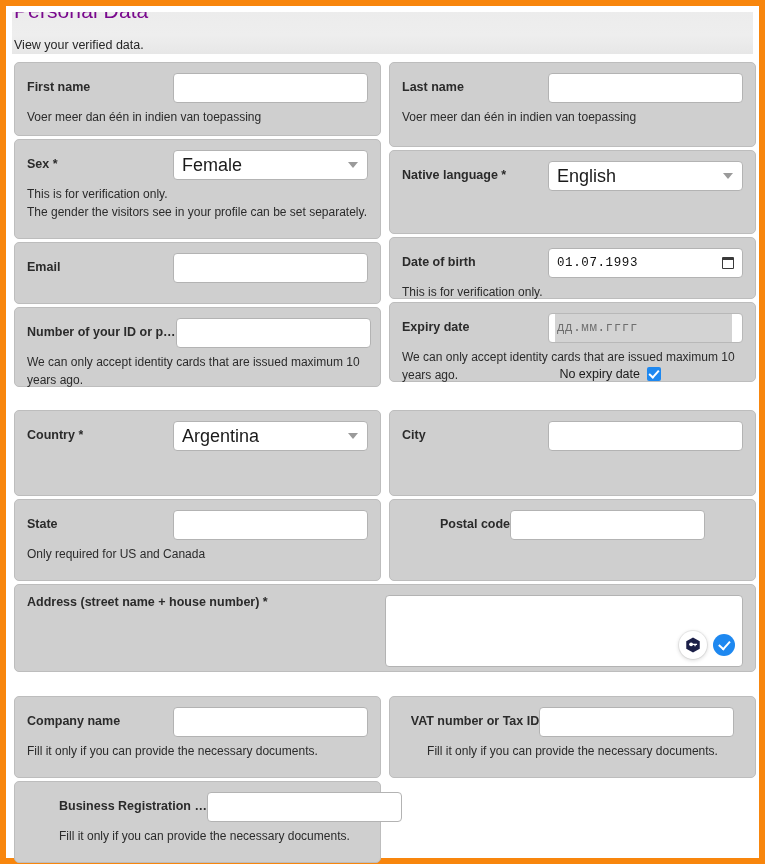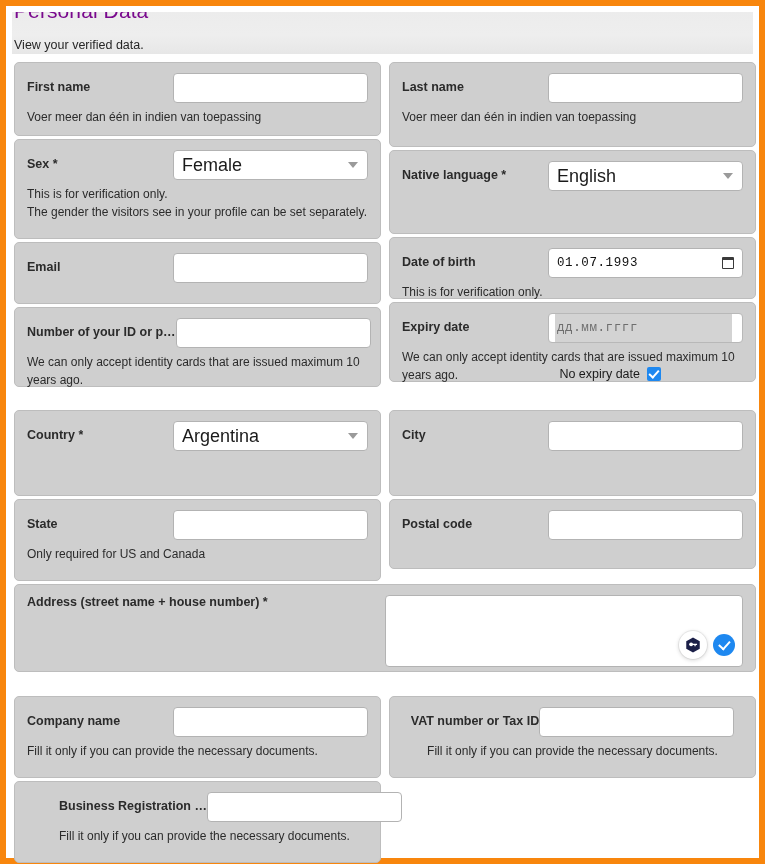--- a/index.html
+++ b/index.html
@@ -375,21 +375,21 @@
 
       <div class="field" style="height:86px;">
         <div class="field-row">
           <div class="field-label">City</div>
           <div class="control-slot">
             <input class="txt" type="text" value="" style="">
           </div>
         </div>
       </div>
 
-      <div class="field" style="height:70px;">
+      <div class="field" style="height:82px;align-items:center;">
         <div class="field-row">
           <div class="field-label">Postal code</div>
           <div class="control-slot">
             <input class="txt" type="text" value="" style="">
           </div>
         </div>
       </div>
 
     </div>
   </div>

